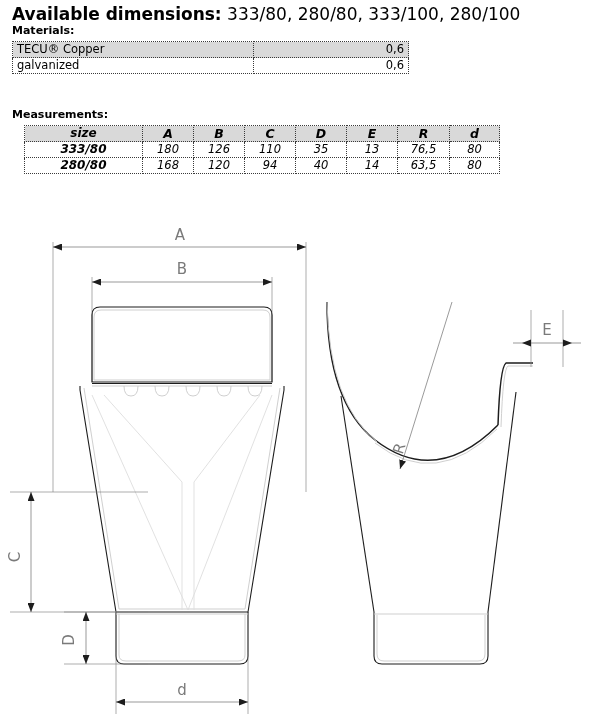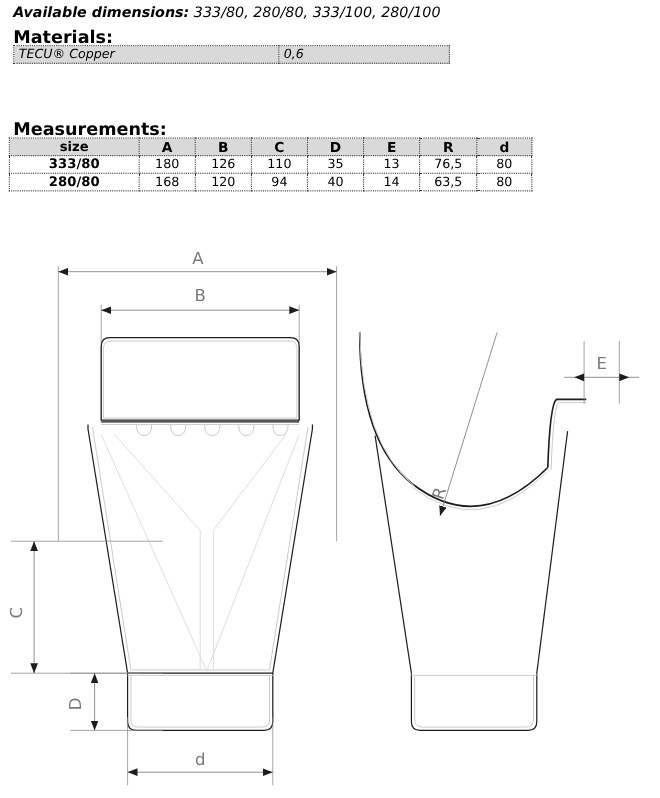--- a/index.html
+++ b/index.html
@@ -14,34 +14,33 @@
     font-family: "DejaVu Sans", "Liberation Sans", sans-serif;
     color: #000000;
     overflow: hidden;
   }
 
   
   .avail-line {
     position: absolute;
     left: 12px;
     top: 4px;
-    font-size: 13px;
+    font-size: 17px;
     white-space: nowrap;
-    font-style: italic;
   }
   .avail-line .lbl {
     font-weight: bold;
   }
   .avail-line .val {
     font-weight: normal;
   }
   .sec-title {
     position: absolute;
     left: 12px;
-    font-size: 16px;
+    font-size: 11px;
     font-weight: bold;
   }
   #materials-title { top: 24px; }
   #measurements-title { top: 108px; }
 
   
   table.spec {
     position: absolute;
     border-collapse: collapse;
     font-size: 11.5px;
@@ -59,35 +58,35 @@
   #materials-table {
     left: 12px;
     top: 41px;
     width: 397px;
   }
   #materials-table td.mat-name {
     text-align: left;
     width: 232px;
   }
   #materials-table td.mat-val {
-    text-align: left;
+    text-align: right;
   }
   #materials-table tr.shaded td {
     background: #d9d9d9;
-    font-style: italic;
   }
   #materials-table tr.plain td {
     background: #ffffff;
   }
 
   
   #measurements-table {
-    left: 8px;
+    left: 24px;
     top: 125px;
     width: 425px;
+    font-style: italic;
   }
   #measurements-table th {
     background: #d9d9d9;
     text-align: center;
     font-weight: bold;
     font-size: 12.5px;
   }
   #measurements-table td {
     background: #ffffff;
     text-align: center;
@@ -128,20 +127,24 @@
   <span class="lbl">Available dimensions:</span>
   <span class="val">333/80, 280/80, 333/100, 280/100</span>
 </div>
 
 <div class="sec-title" id="materials-title">Materials:</div>
 
 <table class="spec" id="materials-table">
   <tbody id="materials-body">
       <tr class="shaded">
         <td class="mat-name">TECU® Copper</td>
+        <td class="mat-val">0,6</td>
+      </tr>
+      <tr class="plain">
+        <td class="mat-name">galvanized</td>
         <td class="mat-val">0,6</td>
       </tr>
     </tbody>
 </table>
 
 <div class="sec-title" id="measurements-title">Measurements:</div>
 
 <table class="spec" id="measurements-table">
   <colgroup>
     <col class="c-size">

